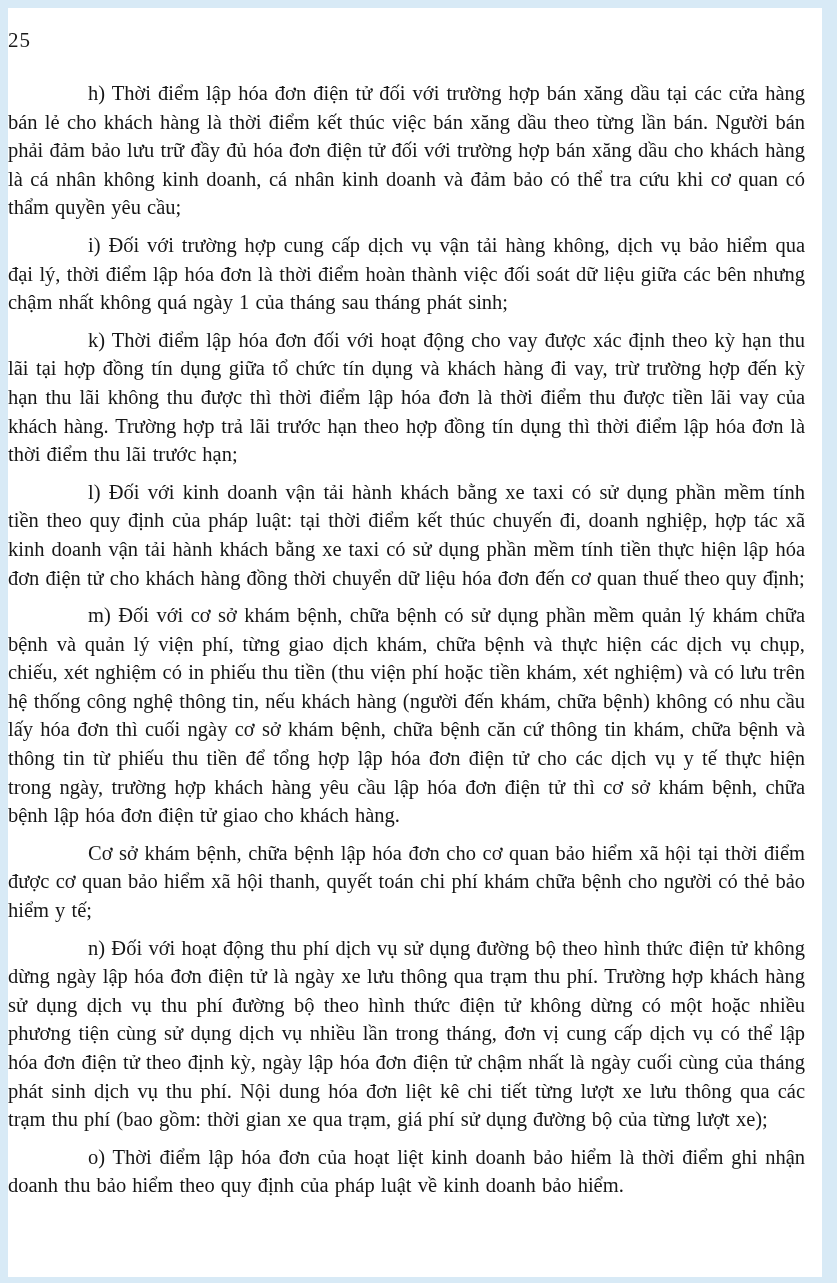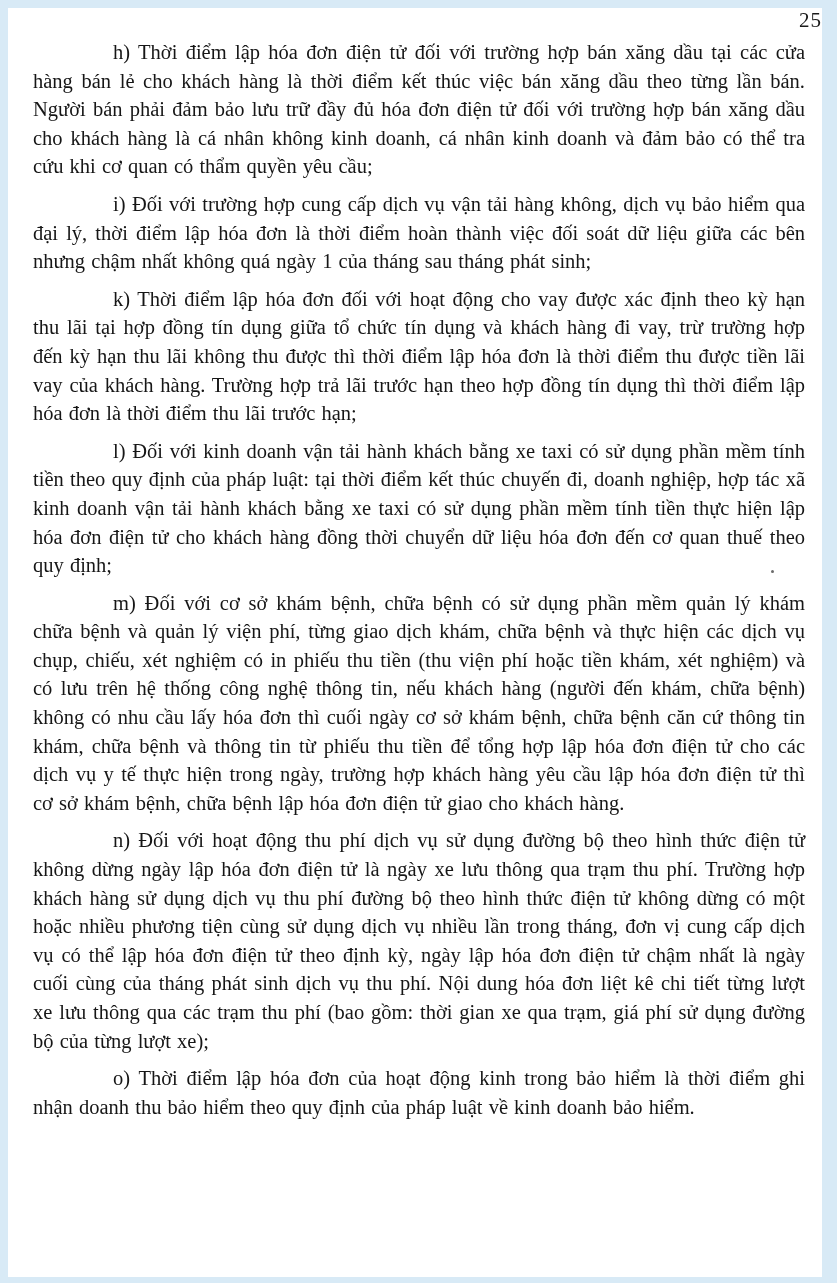--- a/index.html
+++ b/index.html
@@ -17,29 +17,28 @@
   .paper {
     position: absolute;
     left: 8px;
     top: 8px;
     width: 814px;
     height: 1269px;
     background: #ffffff;
     color: #141414;
   }
   .page-number {
-    text-align: right;
+    text-align: left;
     font-size: 21px;
-    margin-top: 0;
+    margin-top: 20px;
     letter-spacing: 1px;
     color: #1a1a1a;
   }
   .text-block {
-    margin-top: 5px;
-    padding-left: 25px;
+    margin-top: 26px;
     padding-right: 17px;
   }
   .para {
     margin: 0 0 9px 0;
     font-size: 20.5px;
     line-height: 28.6px;
     text-align: justify;
     text-indent: 80px;
     color: #161616;
     word-spacing: 1px;
@@ -59,18 +58,19 @@
 
 <div class="paper">
   <div class="page-number">25</div>
 
   <div class="text-block">
     <p class="para">h) Thời điểm lập hóa đơn điện tử đối với trường hợp bán xăng dầu tại các cửa hàng bán lẻ cho khách hàng là thời điểm kết thúc việc bán xăng dầu theo từng lần bán. Người bán phải đảm bảo lưu trữ đầy đủ hóa đơn điện tử đối với trường hợp bán xăng dầu cho khách hàng là cá nhân không kinh doanh, cá nhân kinh doanh và đảm bảo có thể tra cứu khi cơ quan có thẩm quyền yêu cầu;</p>
     <p class="para">i) Đối với trường hợp cung cấp dịch vụ vận tải hàng không, dịch vụ bảo hiểm qua đại lý, thời điểm lập hóa đơn là thời điểm hoàn thành việc đối soát dữ liệu giữa các bên nhưng chậm nhất không quá ngày 1 của tháng sau tháng phát sinh;</p>
     <p class="para">k) Thời điểm lập hóa đơn đối với hoạt động cho vay được xác định theo kỳ hạn thu lãi tại hợp đồng tín dụng giữa tổ chức tín dụng và khách hàng đi vay, trừ trường hợp đến kỳ hạn thu lãi không thu được thì thời điểm lập hóa đơn là thời điểm thu được tiền lãi vay của khách hàng. Trường hợp trả lãi trước hạn theo hợp đồng tín dụng thì thời điểm lập hóa đơn là thời điểm thu lãi trước hạn;</p>
     <p class="para">l) Đối với kinh doanh vận tải hành khách bằng xe taxi có sử dụng phần mềm tính tiền theo quy định của pháp luật: tại thời điểm kết thúc chuyến đi, doanh nghiệp, hợp tác xã kinh doanh vận tải hành khách bằng xe taxi có sử dụng phần mềm tính tiền thực hiện lập hóa đơn điện tử cho khách hàng đồng thời chuyển dữ liệu hóa đơn đến cơ quan thuế theo quy định;</p>
     <p class="para">m) Đối với cơ sở khám bệnh, chữa bệnh có sử dụng phần mềm quản lý khám chữa bệnh và quản lý viện phí, từng giao dịch khám, chữa bệnh và thực hiện các dịch vụ chụp, chiếu, xét nghiệm có in phiếu thu tiền (thu viện phí hoặc tiền khám, xét nghiệm) và có lưu trên hệ thống công nghệ thông tin, nếu khách hàng (người đến khám, chữa bệnh) không có nhu cầu lấy hóa đơn thì cuối ngày cơ sở khám bệnh, chữa bệnh căn cứ thông tin khám, chữa bệnh và thông tin từ phiếu thu tiền để tổng hợp lập hóa đơn điện tử cho các dịch vụ y tế thực hiện trong ngày, trường hợp khách hàng yêu cầu lập hóa đơn điện tử thì cơ sở khám bệnh, chữa bệnh lập hóa đơn điện tử giao cho khách hàng.</p>
+    <p class="para">Cơ sở khám bệnh, chữa bệnh lập hóa đơn cho cơ quan bảo hiểm xã hội tại thời điểm được cơ quan bảo hiểm xã hội thanh, quyết toán chi phí khám chữa bệnh cho người có thẻ bảo hiểm y tế;</p>
     <p class="para">n) Đối với hoạt động thu phí dịch vụ sử dụng đường bộ theo hình thức điện tử không dừng ngày lập hóa đơn điện tử là ngày xe lưu thông qua trạm thu phí. Trường hợp khách hàng sử dụng dịch vụ thu phí đường bộ theo hình thức điện tử không dừng có một hoặc nhiều phương tiện cùng sử dụng dịch vụ nhiều lần trong tháng, đơn vị cung cấp dịch vụ có thể lập hóa đơn điện tử theo định kỳ, ngày lập hóa đơn điện tử chậm nhất là ngày cuối cùng của tháng phát sinh dịch vụ thu phí. Nội dung hóa đơn liệt kê chi tiết từng lượt xe lưu thông qua các trạm thu phí (bao gồm: thời gian xe qua trạm, giá phí sử dụng đường bộ của từng lượt xe);</p>
-    <p class="para">o) Thời điểm lập hóa đơn của hoạt động kinh trong bảo hiểm là thời điểm ghi nhận doanh thu bảo hiểm theo quy định của pháp luật về kinh doanh bảo hiểm.</p>
+    <p class="para">o) Thời điểm lập hóa đơn của hoạt liệt kinh doanh bảo hiểm là thời điểm ghi nhận doanh thu bảo hiểm theo quy định của pháp luật về kinh doanh bảo hiểm.</p>
   </div>
 
   <div class="scan-dot"></div>
 </div>
 
 </body></html>

